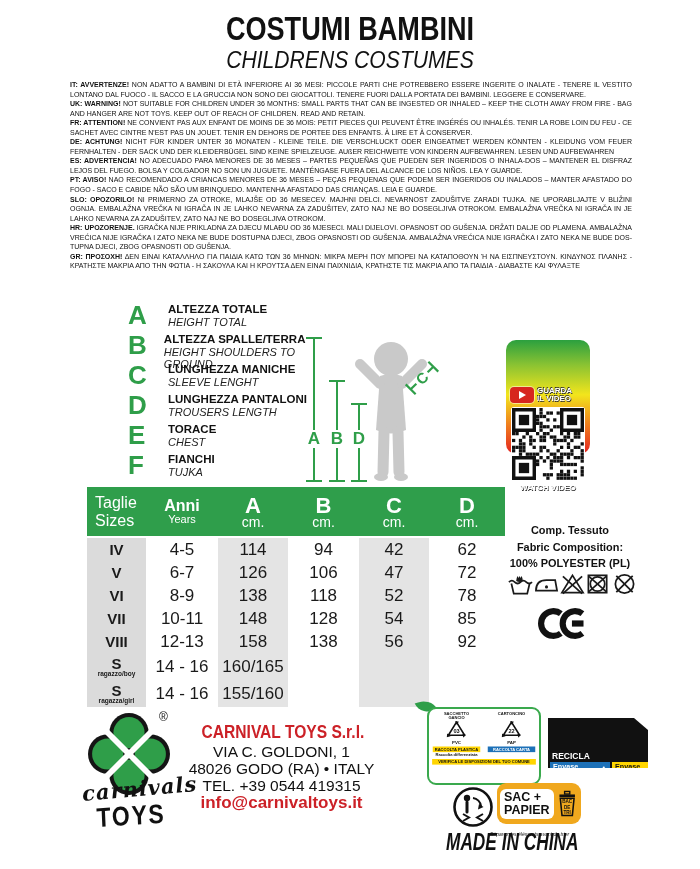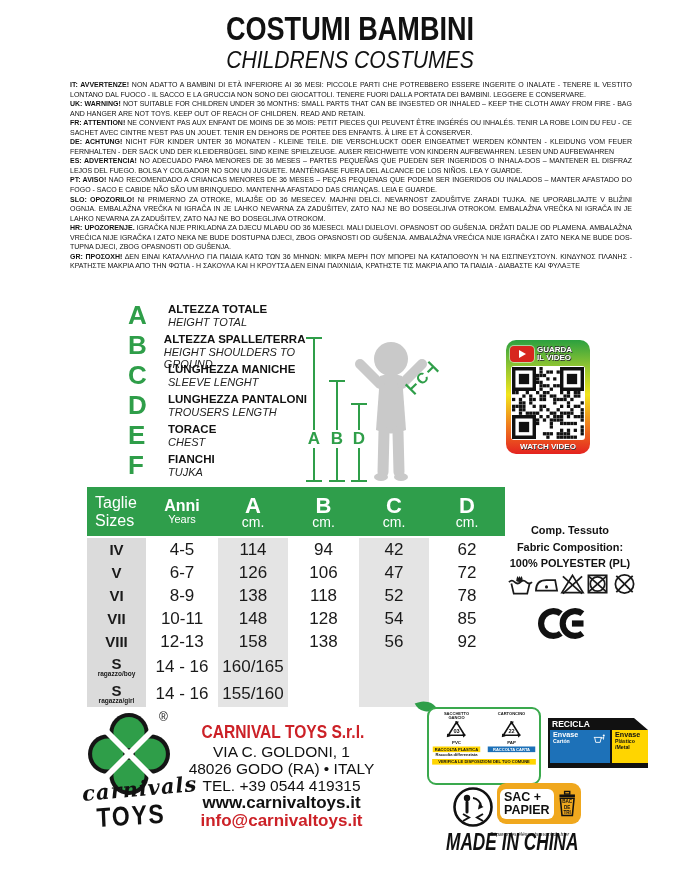--- a/index.html
+++ b/index.html
@@ -23,21 +23,21 @@
   
   .fig-svg{position:absolute;left:352px;top:338px;}
   .mlines{position:absolute;left:300px;top:330px;}
   .mlabel{position:absolute;width:16px;text-align:center;background:#fff;color:#2F9E49;
           font-weight:bold;font-size:17px;line-height:18px;}
   .c-brk{position:absolute;left:400px;top:356px;}
   
   .qr-card{position:absolute;left:506px;top:340px;width:84px;height:114px;border-radius:10px;
      padding:3px 4px;box-sizing:border-box;
      background:linear-gradient(180deg,#2BA03F 0%,#8BC332 22%,#F2E51C 48%,#F0801E 74%,#E42320 100%);}
-  .qr-top{display:flex;align-items:center;gap:3px;height:22px;}
+  .qr-top{display:flex;align-items:center;gap:3px;height:22px;margin-top:41px;}
   .yt{width:24px;height:16px;background:#D7261E;border-radius:4px;position:relative;flex:0 0 auto;
       box-shadow:0 0 0 1px rgba(255,255,255,0.5);}
   .yt::after{content:"";position:absolute;left:9px;top:4px;border-left:7px solid #fff;
       border-top:4px solid transparent;border-bottom:4px solid transparent;}
   .qr-tt{font-size:8px;line-height:8.5px;font-weight:bold;color:#fff;
       text-shadow:0.6px 0.6px 0 #333,-0.6px -0.6px 0 #333;}
   .qr-box{width:74px;height:74px;background:#fff;border-radius:3px;margin:1px auto 0;
       display:flex;align-items:center;justify-content:center;}
   .qr-watch{text-align:center;font-size:8px;font-weight:bold;color:#fff;margin-top:2px;
       text-shadow:0.6px 0.6px 0 #333;}
@@ -87,21 +87,21 @@
   .rtitle{font-size:6.5px;font-weight:bold;line-height:7px;height:15px;padding-top:3px;}
   .rmat{font-size:7px;font-weight:bold;line-height:8px;}
   .band{display:block;margin:2px 6px 0;font-size:6.5px;font-weight:bold;line-height:9px;}
   .band-y{background:#FFD500;color:#111;}
   .band-b{background:#1D71B8;color:#fff;}
   .rnote{font-size:6.5px;font-weight:bold;line-height:8px;}
   .rfoot{margin:3px 5px 0;background:#FFD500;font-size:6.5px;font-weight:bold;line-height:9px;}
   
   .recicla{position:absolute;left:548px;top:718px;width:100px;height:50px;background:#111;
       clip-path:polygon(0 0,86% 0,100% 24%,100% 100%,0 100%);padding:0;box-sizing:border-box;}
-  .rec-h{color:#fff;font-size:8.5px;font-weight:bold;padding:1px 0 0 4px;line-height:10px;}
+  .rec-h{color:#fff;font-size:8.5px;font-weight:bold;padding:1px 0 0 4px;line-height:10px;margin-top:32px;}
   .rec-panels{display:flex;gap:2px;padding:1px 2px 2px;height:36px;box-sizing:border-box;}
   .panel{flex:1;display:flex;flex-direction:row;padding:1px 3px;box-sizing:border-box;}
   .p-blue{background:#1D71B8;color:#fff;}
   .p-yellow{background:#FFD500;color:#111;}
   .p-in{transform:scale(0.8);transform-origin:top left;width:125%;}
   .p-t{font-size:9px;font-weight:bold;line-height:9px;}
   .p-s{font-size:6.5px;font-weight:bold;line-height:7px;}
   
   .triman{position:absolute;left:452px;top:786px;}
   .sac{position:absolute;left:497px;top:783px;width:84px;height:41px;background:#F0A81E;border-radius:9px;
@@ -526,21 +526,20 @@
   </svg>
   <span class="reg">®</span>
   <div class="logo-script">carnivals</div>
   <div class="logo-word">TOYS</div>
 
   <div class="company">
     <div class="co-name">CARNIVAL TOYS S.r.l.</div>
     <div class="co-line">VIA C. GOLDONI, 1</div>
     <div class="co-line">48026 GODO (RA) • ITALY</div>
     <div class="co-line">TEL. +39 0544 419315</div>
-    <div class="co-web">www.carnivaltoys.it</div>
     <div class="co-mail">info@carnivaltoys.it</div>
   </div>
 
   <div class="leaf"></div>
   <div class="rbox">
     <div class="rbox-in">
       <div class="rcols">
         <div class="rtitle"><span>SACCHETTO</span><br><span>GANCIO</span></div>
         <div class="rtitle">CARTONCINO</div>
         <div>

